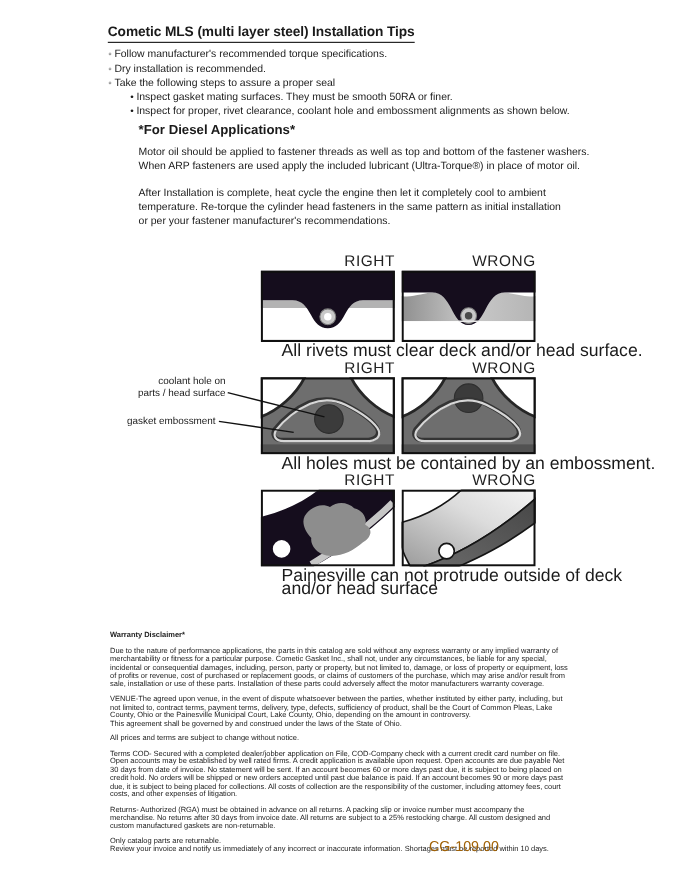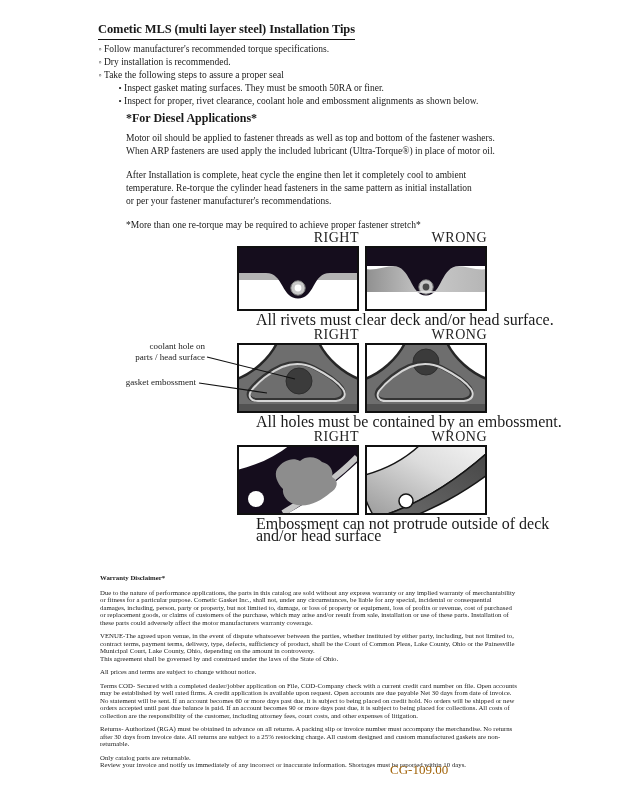--- a/index.html
+++ b/index.html
@@ -1,18 +1,18 @@
 <!DOCTYPE html>
 <html><head>
 <meta charset="utf-8">
 <style>
   html,body { margin:0; padding:0; background:#ffffff; }
   .page {
     position:relative; width:618px; height:800px; background:#ffffff;
-    font-family:Liberation Serif, serif; color:#1a1a1a; overflow:hidden;
+    font-family:Liberation Sans, sans-serif; color:#1a1a1a; overflow:hidden;
   }
   
   .title {
     position:absolute; left:98px; top:22px; margin:0;
     font-size:12.5px; font-weight:bold; letter-spacing:-0.1px;
     border-bottom:1.5px solid #111; padding-bottom:2px;
   }
   
   .tips { position:absolute; left:96px; top:43px; font-size:9.5px; line-height:13px; width:470px; }
   .b-row { display:flex; align-items:flex-start; }
@@ -77,21 +77,20 @@
     </div>
   </div>
 
   <div class="diesel">
     <h2>*For Diesel Applications*</h2>
     <p>Motor oil should be applied to fastener threads as well as top and bottom of the fastener washers.
 When ARP fasteners are used apply the included lubricant (Ultra-Torque®) in place of motor oil.</p>
     <p>After Installation is complete, heat cycle the engine then let it completely cool to ambient
 temperature. Re-torque the cylinder head fasteners in the same pattern as initial installation
 or per your fastener manufacturer's recommendations.</p>
-    <p>*More than one re-torque may be required to achieve proper fastener stretch*</p>
   </div>
 
   <div class="diag" id="diag1">
     <div class="panel-row">
       <div class="panel-col">
         <div class="dw-label">RIGHT</div>
         <svg width="122" height="65" viewBox="0 0 122 65">
           <rect width="122" height="65" fill="#ffffff"></rect>
           <rect y="27" width="122" height="7" fill="#b3b3b3"></rect>
           <rect y="34" width="122" height="31" fill="#ffffff"></rect>
@@ -193,21 +192,21 @@
             </linearGradient>
           </defs>
           <rect width="122" height="70" fill="#ffffff"></rect>
           <path d="M55,0 H122 V8 C88,38 55,58 20,70 L8,70 C4,62 0,56 0,50 L0,30 C22,24 40,14 55,0 Z" fill="url(#gw3)" stroke="#151515" stroke-width="1.5"></path>
           <path d="M20,70 C55,58 88,38 122,8 V30 C92,52 70,62 52,70 Z" fill="url(#gd3)" stroke="#151515" stroke-width="1.5"></path>
           <circle cx="41" cy="56" r="7" fill="#ffffff" stroke="#151515" stroke-width="1.5"></circle>
           <rect x="1" y="1" width="120" height="68" fill="none" stroke="#101010" stroke-width="2"></rect>
         </svg>
       </div>
     </div>
-    <div class="cap">Embossment can not protrude outside of deck
+    <div class="cap">Painesville can not protrude outside of deck
 and/or head surface</div>
   </div>
 
   <div class="disclaimer">
     <h3>Warranty Disclaimer*</h3>
     <p>Due to the nature of performance applications, the parts in this catalog are sold without any express warranty or any implied warranty of merchantability or fitness for a particular purpose.  Cometic Gasket Inc., shall not, under any circumstances, be liable for any special, incidental or consequential damages, including, person, party or property, but not limited to, damage, or loss of property or equipment, loss of profits or revenue, cost of purchased or replacement goods, or claims of customers of the purchase, which may arise and/or result from sale, installation or use of these parts.  Installation of these parts could adversely affect the motor manufacturers warranty coverage.</p>
     <p>VENUE-The agreed upon venue, in the event of dispute whatsoever between the parties, whether instituted by either party, including, but not limited to, contract terms, payment terms, delivery, type, defects, sufficiency of product, shall be the Court of Common Pleas, Lake County, Ohio or the Painesville Municipal Court, Lake County, Ohio, depending on the amount in controversy.
 This agreement shall be governed by and construed under the laws of the State of Ohio.</p>
     <p>All prices and terms are subject to change without notice.</p>
     <p>Terms COD- Secured with a completed dealer/jobber application on File, COD-Company check with a current credit card number on file.  Open accounts may be established by well rated firms.  A credit application is available upon request.  Open accounts are due payable Net 30 days from date of invoice.  No statement will be sent.  If an account becomes 60 or more days past due, it is subject to being placed on credit hold.  No orders will be shipped or new orders accepted until past due balance is paid.  If an account becomes 90 or more days past due, it is subject to being placed for collections.  All costs of collection are the responsibility of the customer, including attorney fees, court costs, and other expenses of litigation.</p>

